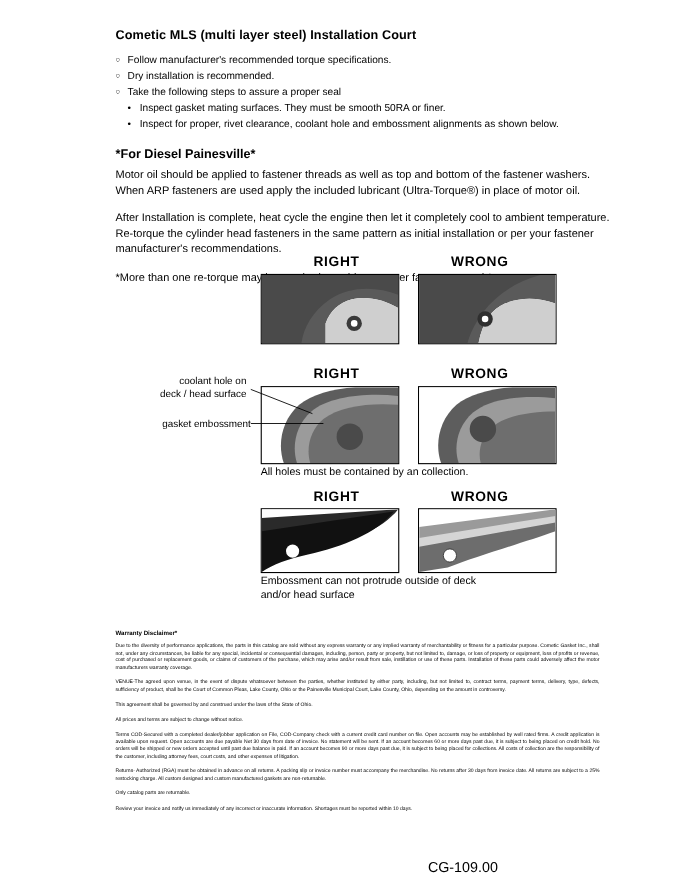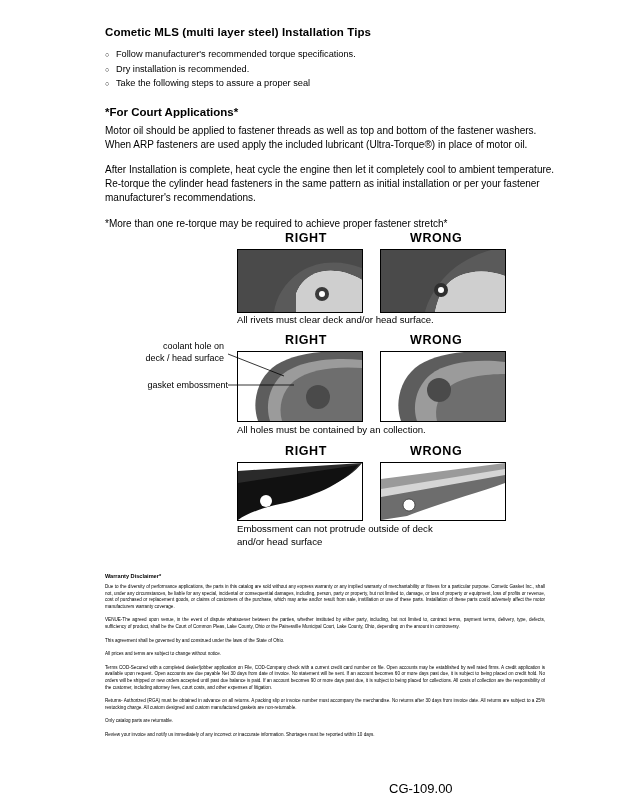--- a/index.html
+++ b/index.html
@@ -143,29 +143,33 @@
     top: 781px;
     font-size: 13px;
   }
 </style>
 </head>
 <body>
 
 <div class="page">
 
   <div class="content">
-    <h1 class="title">Cometic MLS (multi layer steel) Installation Tips</h1>
+    <h1 class="title">Cometic MLS (multi layer steel) Installation Court</h1>
 
     <ul class="bullet-list">
       <li>Follow manufacturer's recommended torque specifications.</li>
       <li>Dry installation is recommended.</li>
       <li>Take the following steps to assure a proper seal</li>
     </ul>
-
-    <h2 class="subhead">*For Court Applications*</h2>
+    <ul class="sub-list">
+      <li>Inspect gasket mating surfaces.  They must be smooth 50RA or finer.</li>
+      <li>Inspect for proper, rivet clearance, coolant hole and embossment alignments as shown below.</li>
+    </ul>
+
+    <h2 class="subhead">*For Diesel Painesville*</h2>
     <p class="para">Motor oil should be applied to fastener threads as well as top and bottom of the fastener washers.  When ARP fasteners are used apply the included lubricant (Ultra-Torque®) in place of motor oil.</p>
     <p class="para">After Installation is complete, heat cycle the engine then let it completely cool to ambient temperature. Re-torque the cylinder head fasteners in the same pattern as initial installation or per your fastener manufacturer's recommendations.</p>
     <p class="para last">*More than one re-torque may be required to achieve proper fastener stretch*</p>
   </div>
 
   <div class="figures">
 
     <div class="fig-label" style="left:285px; top:231px;">RIGHT</div>
     <div class="fig-label" style="left:410px; top:231px;">WRONG</div>
 
@@ -182,21 +186,20 @@
     <div class="panel" style="left:380px; top:249px; width:124px; height:62px;">
       <svg width="124" height="62" viewBox="0 0 124 62">
         <rect x="0" y="0" width="124" height="62" fill="#ffffff"></rect>
         <path d="M0,0 L124,0 L124,26 C108,20 92,20 78,26 C66,31 58,42 54,62 L0,62 Z" fill="#5a5a5a"></path>
         <path d="M54,62 C58,42 66,31 78,26 C92,20 108,20 124,26 L124,62 Z" fill="#cfcfcf"></path>
         <path d="M0,0 L110,0 C88,6 70,18 58,34 C50,45 46,54 44,62 L0,62 Z" fill="#4a4a4a"></path>
         <circle cx="60" cy="40" r="7" fill="#2f2f2f"></circle>
         <circle cx="60" cy="40" r="3" fill="#ffffff"></circle>
       </svg>
     </div>
-    <div class="fig-caption" style="left:237px; top:314px; width:300px;">All rivets must clear deck and/or head surface.</div>
 
     <div class="fig-label" style="left:285px; top:333px;">RIGHT</div>
     <div class="fig-label" style="left:410px; top:333px;">WRONG</div>
 
     <div class="panel" style="left:237px; top:351px; width:124px; height:69px;">
       <svg width="124" height="69" viewBox="0 0 124 69">
         <rect x="0" y="0" width="124" height="69" fill="#ffffff"></rect>
         <path d="M124,0 L124,69 L20,69 C14,52 18,30 34,16 C52,1 90,-3 124,0 Z" fill="#5d5d5d"></path>
         <path d="M124,8 L124,69 L32,69 C27,53 31,34 45,22 C62,8 96,5 124,8 Z" fill="#9b9b9b"></path>
         <path d="M124,16 L124,69 L44,69 C40,55 44,39 56,29 C71,17 99,14 124,16 Z" fill="#6e6e6e"></path>

